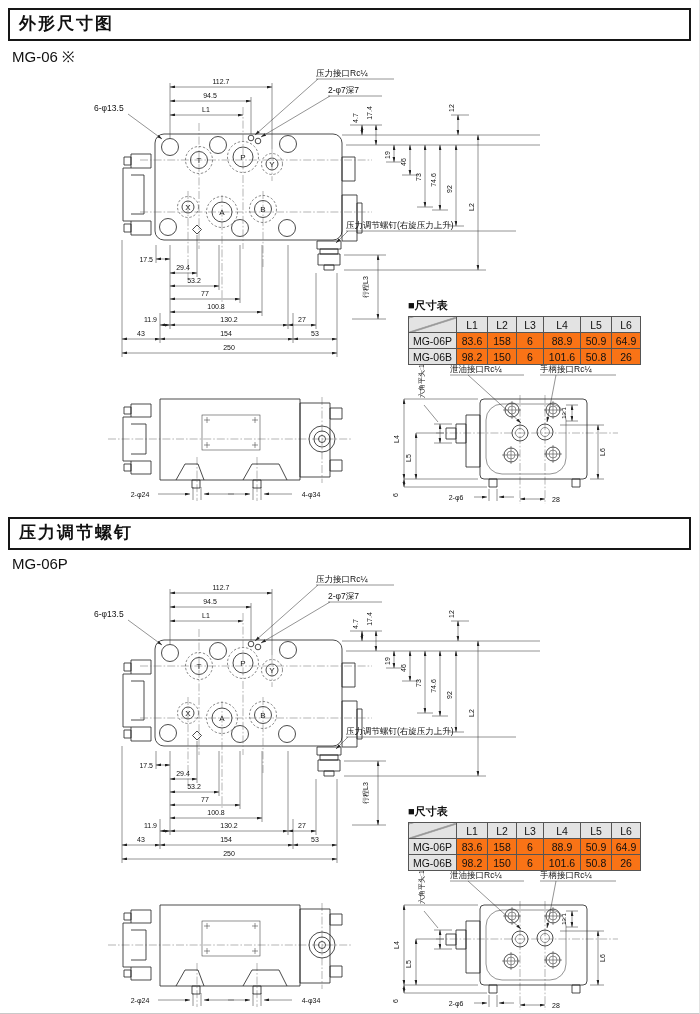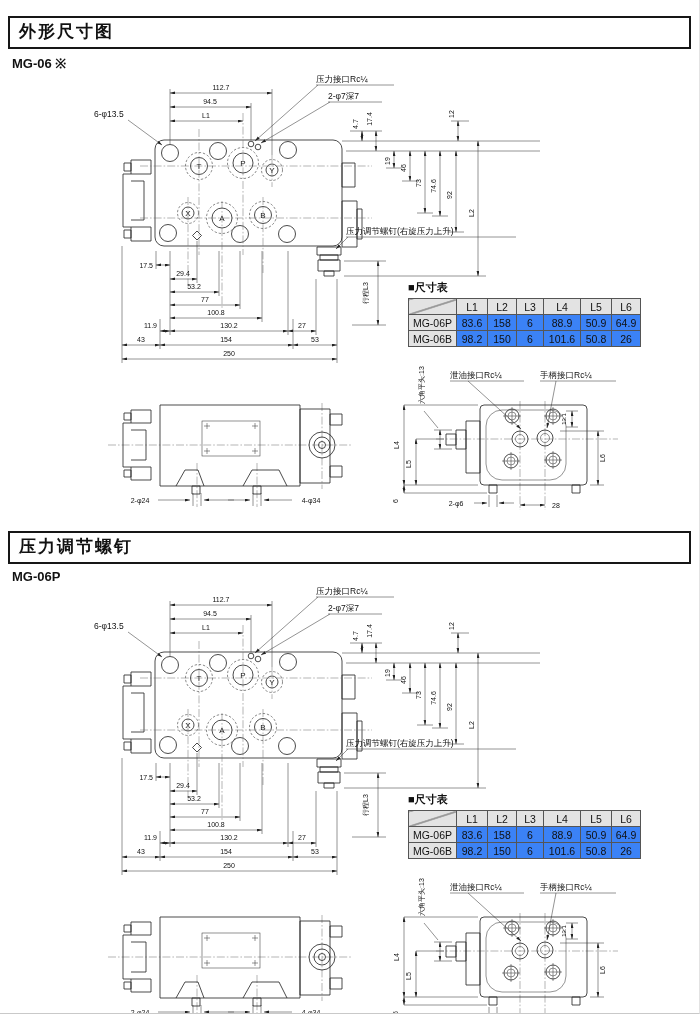--- a/index.html
+++ b/index.html
@@ -1,40 +1,40 @@
 <!DOCTYPE html>
 <html><head>
 <meta charset="utf-8">
 <style>
   html,body{margin:0;padding:0}
   body{width:700px;height:1014px;background:#fff;font-family:"Liberation Sans",sans-serif;color:#111;
        border-right:1px solid #e3e3e3;border-bottom:1px solid #c9c9c9;box-sizing:border-box;overflow:hidden}
-  .section-header{margin:16px 8px 0 8px;border:2px solid #161616;padding:2px 9px 4px;background:#fff}
+  .section-header{margin:8px 8px 0 8px;border:2px solid #161616;padding:2px 9px 4px;background:#fff}
   .section-title{font-size:17px;font-weight:bold;letter-spacing:2px}
-  .model{margin:5px 0 1px 12px;font-size:13px;font-weight:bold}
+  .model{margin:5px 0 1px 12px;font-size:15px;font-weight:normal}
   .drawing-area{position:relative;width:700px;height:442px}
   svg.draw{position:absolute;left:0;top:0;display:block}
 
   
   .ln{stroke:#2b2b2b;stroke-width:.85;fill:none;stroke-linejoin:round}
   .tn{stroke:#3a3a3a;stroke-width:.55;fill:none}
   .dsh{stroke:#3a3a3a;stroke-width:.6;fill:none;stroke-dasharray:2.4 1.8}
   .cl{stroke:#6a6a6a;stroke-width:.5;fill:none;stroke-dasharray:8 2 1.6 2}
   svg text{fill:#101010;stroke:none;font-family:"Liberation Sans",sans-serif}
   .d{font-size:7px;text-anchor:middle}
   .d6{font-size:6px;text-anchor:middle}
   .lbl{font-size:8.5px;text-anchor:start}
   .pt{font-size:8px;text-anchor:middle}
   .te{text-anchor:end}
 
   
-  .tblwrap{position:absolute;left:408px;top:207px;width:250px}
+  .tblwrap{position:absolute;left:408px;top:231px;width:250px}
   .tbl-title{font-size:11px;font-weight:bold;margin:0 0 3px 0}
   table.dims{border-collapse:collapse}
-  .dims th,.dims td{border:1px solid #555;font-size:10.5px;font-weight:normal;text-align:center;padding:1.5px 0;background:#3b82f6}
+  .dims th,.dims td{border:1px solid #555;font-size:10.5px;font-weight:normal;text-align:center;padding:1.5px 0;background:#f97316}
   .dims th{background:#e3e3e3}
   .dims .diag{background:linear-gradient(to bottom right,#e3e3e3 47%,#666 49.2%,#666 50.8%,#e3e3e3 53%)}
 </style>
 </head>
 <body>
 
 <div id="page">
 <section class="section">
   <div class="section-header">
     <div class="section-title">外形尺寸图</div>

